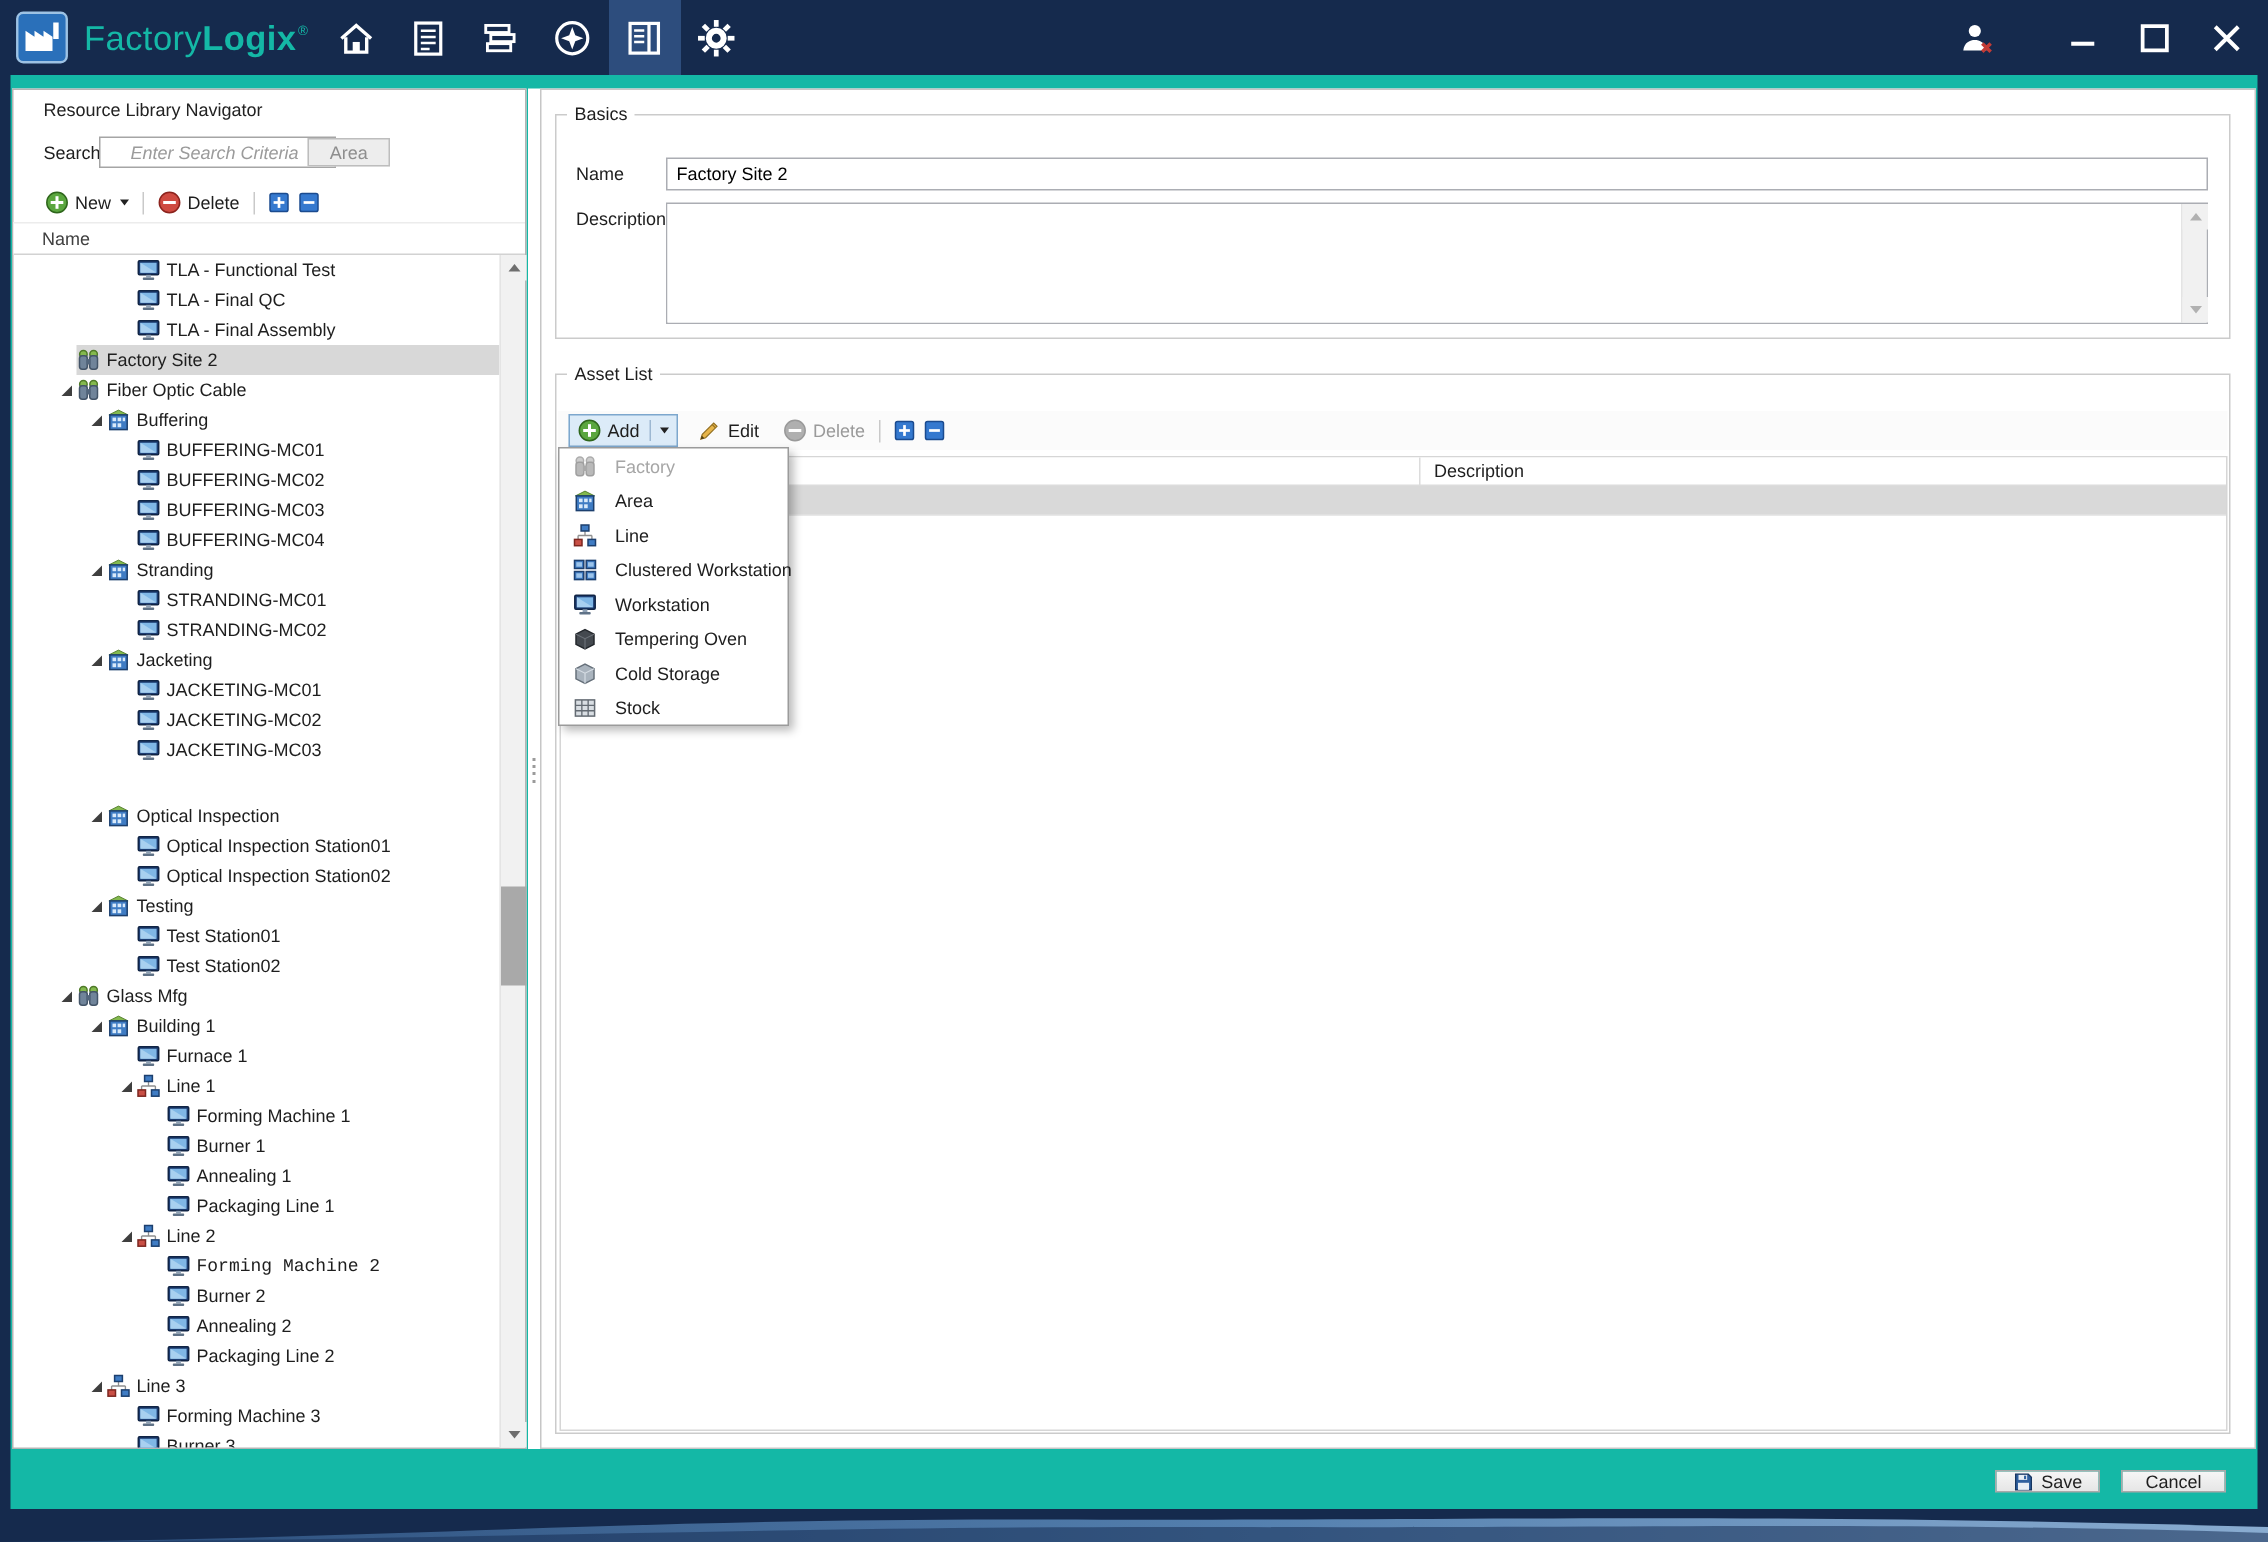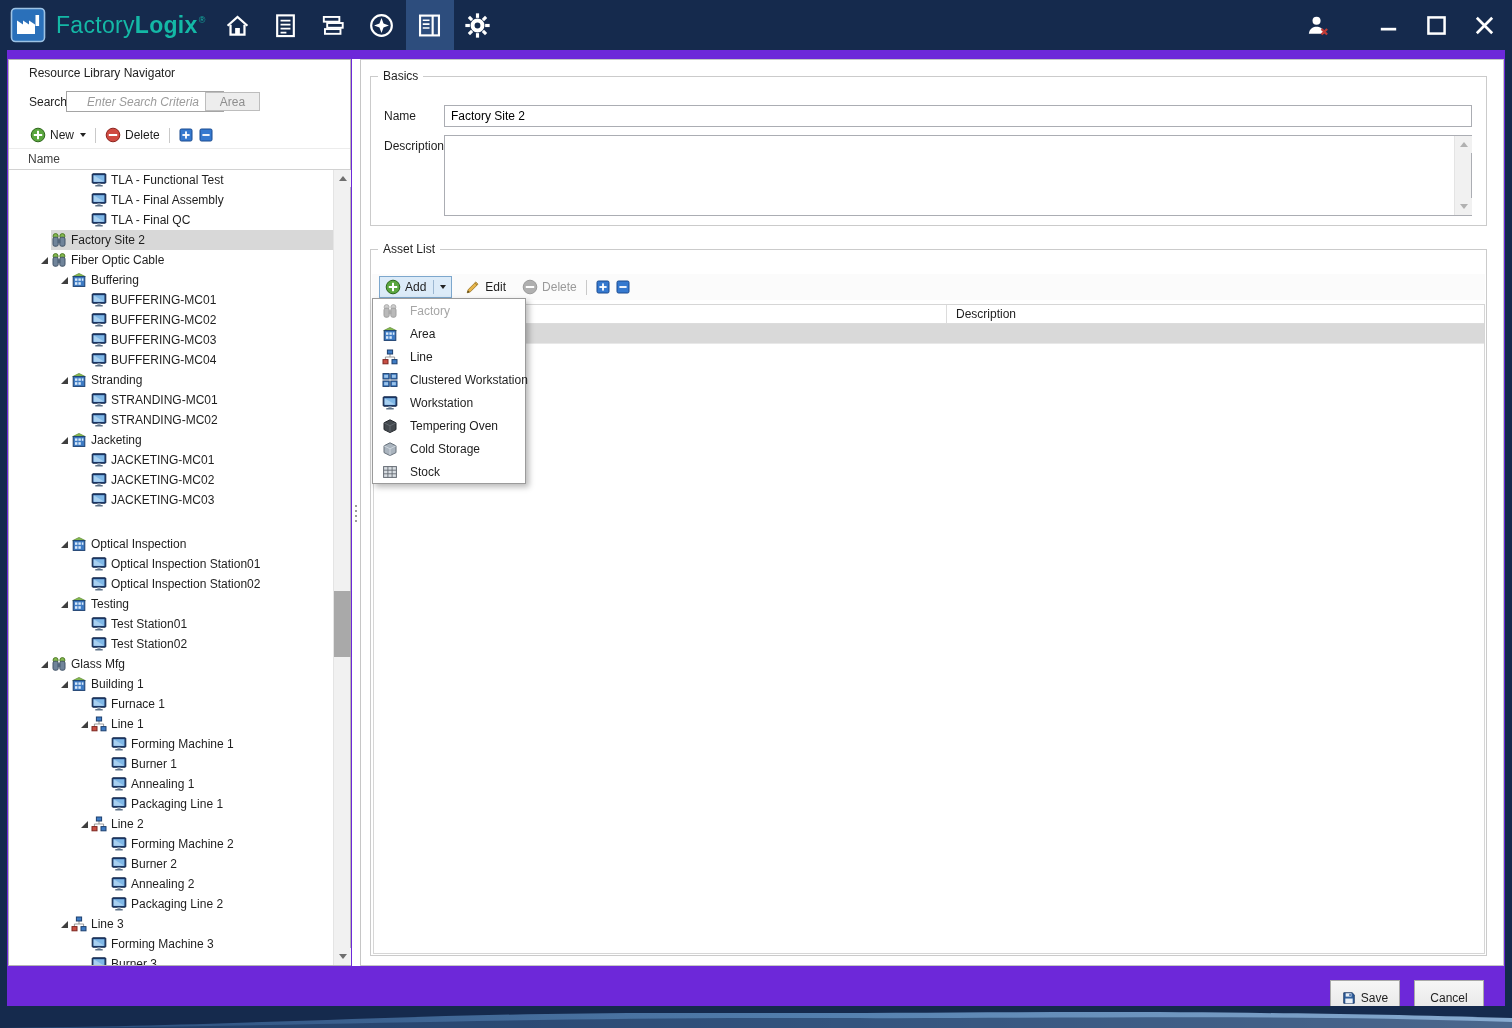--- a/index.html
+++ b/index.html
@@ -19,21 +19,21 @@
   .navicon.active{background:#2d4d7d}
   .navicon .nav-ic svg{width:27px;height:27px;display:block}
   .tb-right{margin-left:auto;display:flex;align-items:center;height:50px}
   .userbtn,.winbtn{height:50px;display:flex;align-items:center;justify-content:center;cursor:pointer}
   .userbtn{width:46px;margin-right:24px}
   .winbtn{width:48px}
   .winbtn:last-child{margin-right:4px}
   .ic26 svg{width:25px;height:25px;display:block}
 
   
-  .content{position:absolute;left:7px;top:50px;width:1498px;height:956px;background:#6d28d9}
+  .content{position:absolute;left:7px;top:50px;width:1498px;height:956px;background:#14b8a6}
 
   
   .left-panel{position:absolute;left:1px;top:9px;width:343px;height:907px;border:1px solid #b4b4b4;background:#fff}
   .lp-title{padding:6px 0 0 20px;color:#222}
   .search-row{position:absolute;left:0;top:31px;width:100%;height:24px}
   .search-label{position:absolute;left:20px;top:4px}
   .search-input{position:absolute;left:57px;top:0;width:158px;height:21px;border:1px solid #a5a5a5;padding:0 20px;font-family:inherit;font-size:12px}
   .search-input::placeholder{font-style:italic;color:#9b9b9b}
   .next-btn{position:absolute;left:196px;top:1px;width:55px;height:19px;background:#ededed;border:1px solid #bdbdbd;color:#8e8e8e;font-family:inherit;font-size:12px;cursor:pointer}
   .lp-toolbar{position:absolute;left:0;top:64px;width:100%;height:22px;display:flex;align-items:center;padding-left:18px}
@@ -86,21 +86,21 @@
   .add-btn{display:inline-flex;align-items:center;gap:4px;border:1px solid #7da7cd;background:#dcebf8;padding:2px 5px;margin-left:4px;cursor:pointer}
   .add-sep{width:1px;height:14px;background:#9db8d2;margin-left:3px}
   .asset-toolbar .tbtn{margin-left:10px}
   .asset-table{position:absolute;left:2px;top:54px;width:1112px;height:650px;border:1px solid #d6d6d6;background:#fff}
   .at-header{position:relative;height:19px;border-bottom:1px solid #dcdcdc;background:#fff}
   .at-div{position:absolute;left:572px;top:0;width:1px;height:19px;background:#dcdcdc}
   .at-desc{position:absolute;left:582px;top:2px;color:#1e1e1e;cursor:pointer}
   .at-row-selected{height:20px;background:#d9d9d9;border-bottom:1px solid #e8e8e8;cursor:pointer}
 
   
-  .btn{position:absolute;height:35px;border:1px solid #a9a9a9;background:linear-gradient(#f6f6f6,#e6e6e6);display:flex;align-items:center;justify-content:center;gap:5px;font-family:inherit;font-size:12px;cursor:pointer;color:#1e1e1e}
+  .btn{position:absolute;height:15px;border:1px solid #a9a9a9;background:linear-gradient(#f6f6f6,#e6e6e6);display:flex;align-items:flex-start;justify-content:center;gap:5px;font-family:inherit;font-size:12px;cursor:pointer;color:#1e1e1e}
   .save-btn{right:105px;top:930px;width:70px}
   .cancel-btn{right:21px;top:930px;width:70px}
   .ic14 svg{width:14px;height:14px;display:block}
 
   
   .dropdown-menu{position:absolute;left:372px;top:298px;width:154px;background:#fff;border:1px solid #9b9b9b;box-shadow:3px 3px 6px rgba(0,0,0,.28);z-index:50}
   .menu-item{height:23px;display:flex;align-items:center;padding-left:9px;gap:8px;cursor:pointer;white-space:nowrap}
   .menu-item.disabled{color:#a6a6a6}
   .menu-item.disabled .ticon{filter:grayscale(1);opacity:.55}
 
@@ -302,39 +302,39 @@
             <span class="band">
               <span class="ticon">
                 <svg viewBox="0 0 16 16">
                   <rect x="1.2" y="1.8" width="13.6" height="9.4" rx="0.8" fill="#1d3e74" stroke="#102445"></rect>
                   <rect x="2.6" y="3.2" width="10.8" height="6.6" fill="#7fb7e6"></rect>
                   <path d="M2.6 3.2 L13.4 9.8 H2.6 Z" fill="#a8d0f0"></path>
                   <rect x="6.4" y="11.2" width="3.2" height="1.8" fill="#8fa1b5"></rect>
                   <rect x="4.2" y="13" width="7.6" height="1.6" rx="0.6" fill="#5f7287"></rect>
                 </svg>
               </span>
+              <span class="tlabel">TLA - Final QC</span>
+            </span>
+          </div>
+
+          <div class="tree-row" style="padding-left: 68px;">
+            <span class="exp" style="visibility: hidden;">
+              <span class="tri"></span>
+            </span>
+            <span class="band">
+              <span class="ticon">
+                <svg viewBox="0 0 16 16">
+                  <rect x="1.2" y="1.8" width="13.6" height="9.4" rx="0.8" fill="#1d3e74" stroke="#102445"></rect>
+                  <rect x="2.6" y="3.2" width="10.8" height="6.6" fill="#7fb7e6"></rect>
+                  <path d="M2.6 3.2 L13.4 9.8 H2.6 Z" fill="#a8d0f0"></path>
+                  <rect x="6.4" y="11.2" width="3.2" height="1.8" fill="#8fa1b5"></rect>
+                  <rect x="4.2" y="13" width="7.6" height="1.6" rx="0.6" fill="#5f7287"></rect>
+                </svg>
+              </span>
               <span class="tlabel">TLA - Final Assembly</span>
-            </span>
-          </div>
-
-          <div class="tree-row" style="padding-left: 68px;">
-            <span class="exp" style="visibility: hidden;">
-              <span class="tri"></span>
-            </span>
-            <span class="band">
-              <span class="ticon">
-                <svg viewBox="0 0 16 16">
-                  <rect x="1.2" y="1.8" width="13.6" height="9.4" rx="0.8" fill="#1d3e74" stroke="#102445"></rect>
-                  <rect x="2.6" y="3.2" width="10.8" height="6.6" fill="#7fb7e6"></rect>
-                  <path d="M2.6 3.2 L13.4 9.8 H2.6 Z" fill="#a8d0f0"></path>
-                  <rect x="6.4" y="11.2" width="3.2" height="1.8" fill="#8fa1b5"></rect>
-                  <rect x="4.2" y="13" width="7.6" height="1.6" rx="0.6" fill="#5f7287"></rect>
-                </svg>
-              </span>
-              <span class="tlabel">TLA - Final QC</span>
             </span>
           </div>
 
           <div class="tree-row selected" style="padding-left: 28px;">
             <span class="exp" style="visibility: hidden;">
               <span class="tri"></span>
             </span>
             <span class="band">
               <span class="ticon">
                 <svg viewBox="0 0 16 16">
@@ -857,21 +857,21 @@
                   <path d="M8 5 V8 M3.4 8 H12.6 M3.4 8 V10.6 M12.6 8 V10.6" stroke="#8f8f8f" stroke-width="0.9" fill="none"></path>
                   <rect x="5.4" y="1" width="5.2" height="4" fill="#3f7cc4" stroke="#1c3f6e"></rect>
                   <rect x="1" y="10.6" width="5" height="4.2" fill="#c94f45" stroke="#7c2720"></rect>
                   <rect x="10" y="10.6" width="5" height="4.2" fill="#3f7cc4" stroke="#1c3f6e"></rect>
                 </svg>
               </span>
               <span class="tlabel">Line 2</span>
             </span>
           </div>
 
-          <div class="tree-row" style="padding-left: 88px;">
+          <div class="tree-row" style="padding-left: 88px; font-family: Liberation Mono, monospace;">
             <span class="exp" style="visibility: hidden;">
               <span class="tri"></span>
             </span>
             <span class="band">
               <span class="ticon">
                 <svg viewBox="0 0 16 16">
                   <rect x="1.2" y="1.8" width="13.6" height="9.4" rx="0.8" fill="#1d3e74" stroke="#102445"></rect>
                   <rect x="2.6" y="3.2" width="10.8" height="6.6" fill="#7fb7e6"></rect>
                   <path d="M2.6 3.2 L13.4 9.8 H2.6 Z" fill="#a8d0f0"></path>
                   <rect x="6.4" y="11.2" width="3.2" height="1.8" fill="#8fa1b5"></rect>

